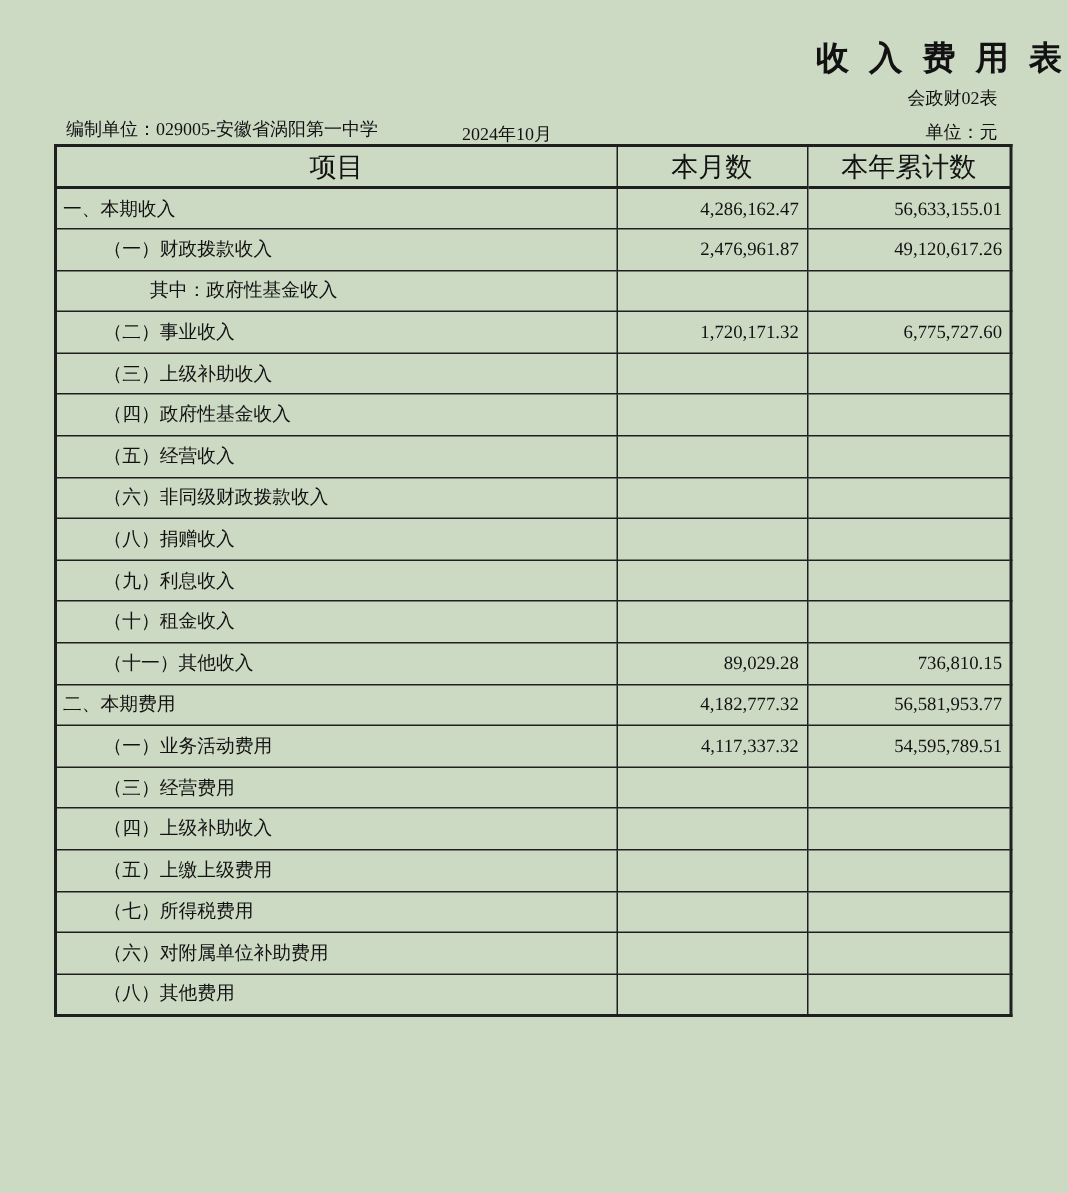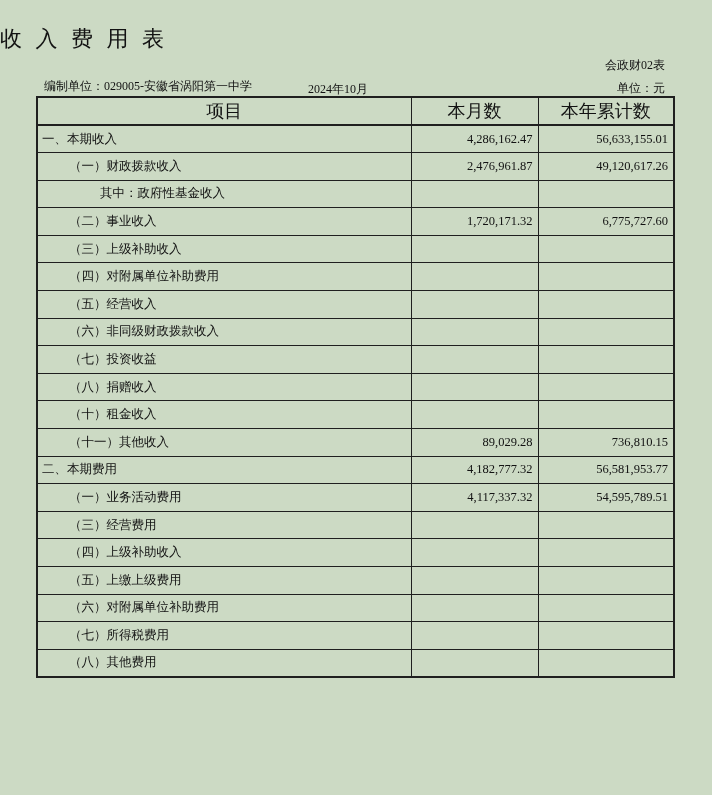--- a/index.html
+++ b/index.html
@@ -16,22 +16,22 @@
     background: var(--bg);
     color: var(--text);
     font-family: "Liberation Serif", "DejaVu Serif", serif;
     position: relative;
     overflow: hidden;
   }
   .page { position: absolute; inset: 0; }
 
   .title {
     position: absolute; top: 24px; left: 0; width: 100%;
-    text-align: left;
-    font-size: 22px; font-weight: 400;
+    text-align: right;
+    font-size: 22px; font-weight: 700;
     letter-spacing: 4px;
   }
   .form-code {
     position: absolute; top: 57px; right: 47px;
     font-size: 12px;
   }
   .org {
     position: absolute; top: 78px; left: 44px;
     font-size: 12px;
   }
@@ -123,41 +123,41 @@
     <td class="item ind1">（二）事业收入</td>
     <td class="num">1,720,171.32</td>
     <td class="num">6,775,727.60</td>
   </tr>
         <tr>
     <td class="item ind1">（三）上级补助收入</td>
     <td class="num"></td>
     <td class="num"></td>
   </tr>
         <tr>
-    <td class="item ind1">（四）对附属单位补助费用</td>
+    <td class="item ind1">（四）政府性基金收入</td>
     <td class="num"></td>
     <td class="num"></td>
   </tr>
         <tr>
     <td class="item ind1">（五）经营收入</td>
     <td class="num"></td>
     <td class="num"></td>
   </tr>
         <tr>
     <td class="item ind1">（六）非同级财政拨款收入</td>
     <td class="num"></td>
     <td class="num"></td>
   </tr>
         <tr>
-    <td class="item ind1">（七）投资收益</td>
-    <td class="num"></td>
-    <td class="num"></td>
-  </tr>
-        <tr>
     <td class="item ind1">（八）捐赠收入</td>
+    <td class="num"></td>
+    <td class="num"></td>
+  </tr>
+        <tr>
+    <td class="item ind1">（九）利息收入</td>
     <td class="num"></td>
     <td class="num"></td>
   </tr>
         <tr>
     <td class="item ind1">（十）租金收入</td>
     <td class="num"></td>
     <td class="num"></td>
   </tr>
         <tr>
     <td class="item ind1">（十一）其他收入</td>
@@ -183,26 +183,26 @@
     <td class="item ind1">（四）上级补助收入</td>
     <td class="num"></td>
     <td class="num"></td>
   </tr>
         <tr>
     <td class="item ind1">（五）上缴上级费用</td>
     <td class="num"></td>
     <td class="num"></td>
   </tr>
         <tr>
+    <td class="item ind1">（七）所得税费用</td>
+    <td class="num"></td>
+    <td class="num"></td>
+  </tr>
+        <tr>
     <td class="item ind1">（六）对附属单位补助费用</td>
-    <td class="num"></td>
-    <td class="num"></td>
-  </tr>
-        <tr>
-    <td class="item ind1">（七）所得税费用</td>
     <td class="num"></td>
     <td class="num"></td>
   </tr>
         <tr>
     <td class="item ind1">（八）其他费用</td>
     <td class="num"></td>
     <td class="num"></td>
   </tr>
       </tbody>
   </table>

